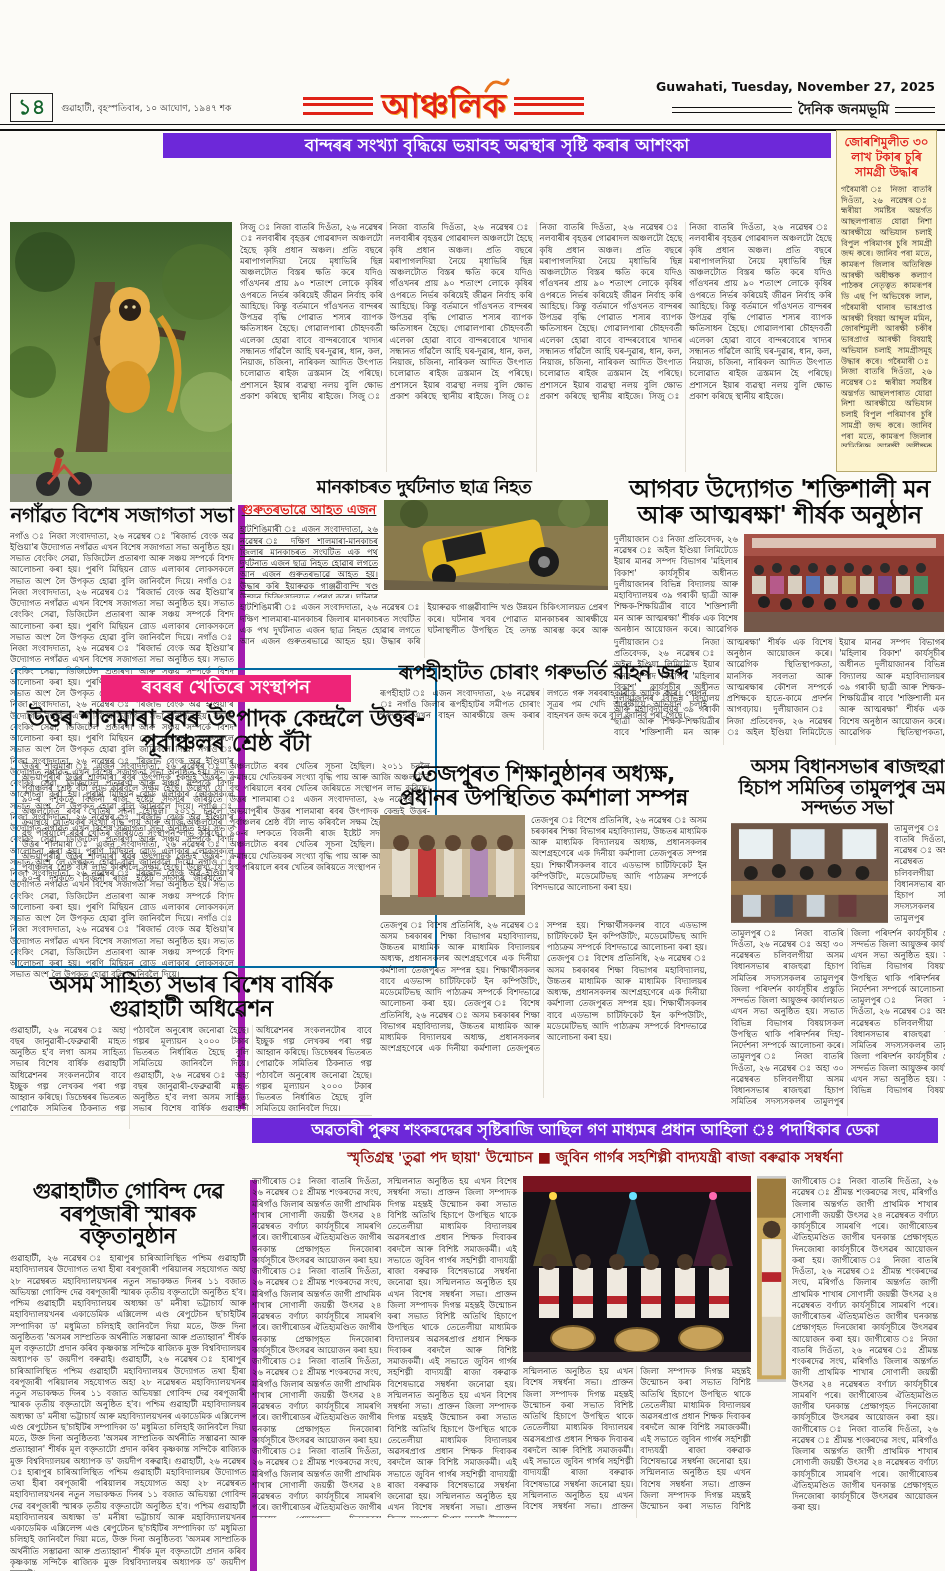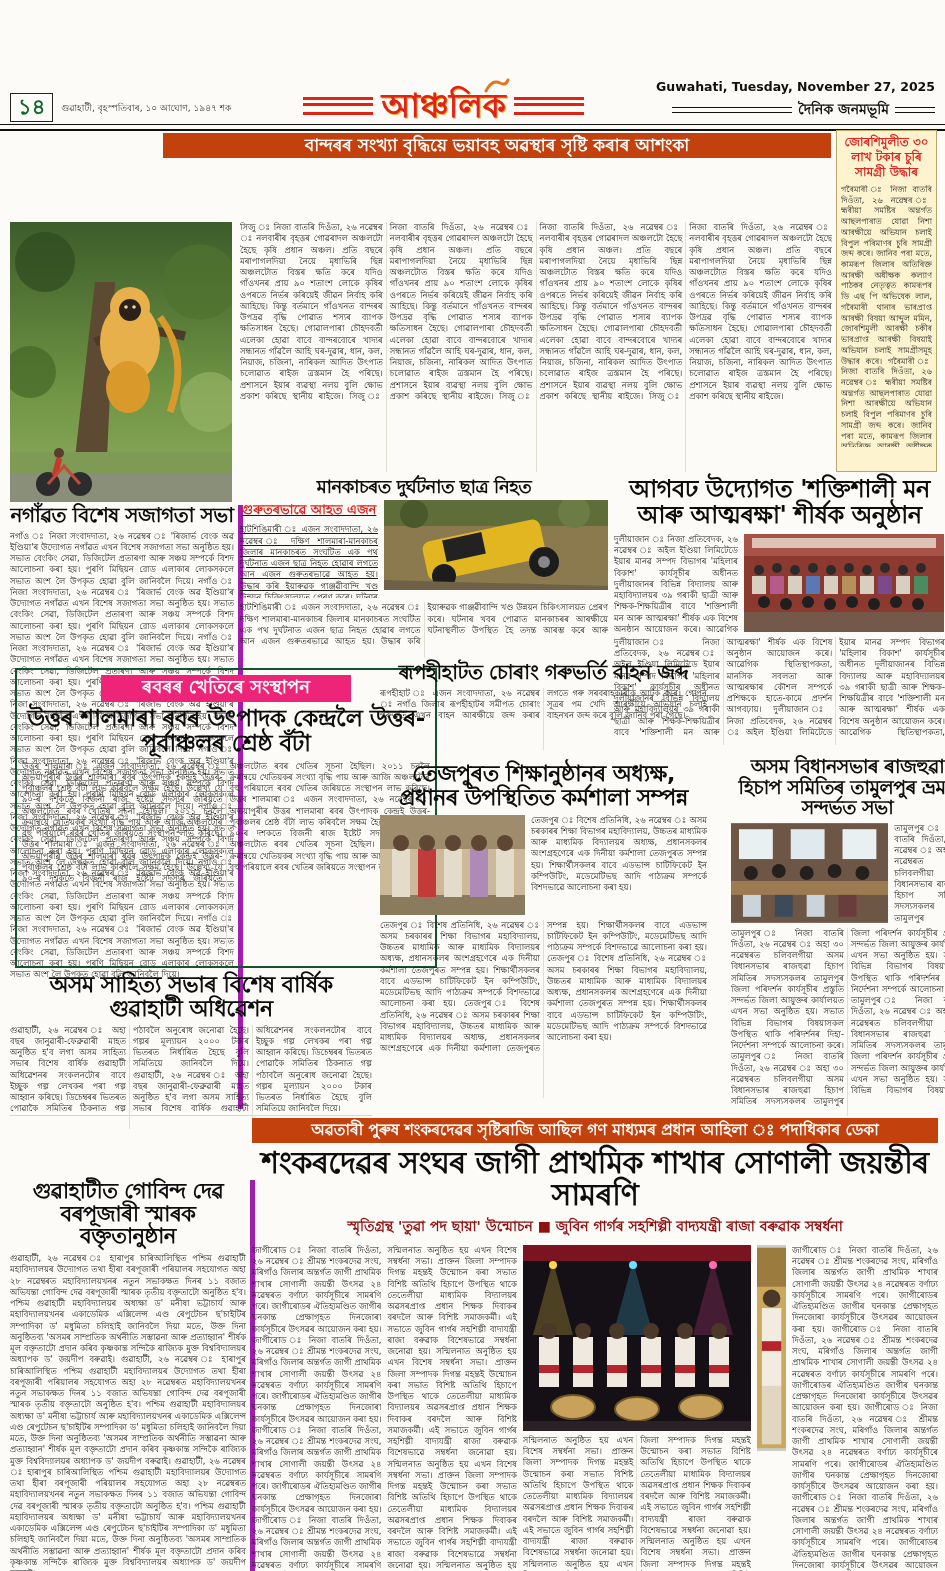--- a/index.html
+++ b/index.html
@@ -16,28 +16,28 @@
   .logo-text{font-size:33px;font-weight:bold;color:#e02317;text-shadow:1px 1px 0 #f5a623;line-height:1;position:relative;}
   .logo-flourish{position:absolute;right:-4px;top:-12px;}
   .mast-right{text-align:right;}
   .date-right{font-size:12.5px;font-weight:bold;color:#111;margin-top:6px;}
   .paper-name{display:flex;align-items:center;gap:6px;justify-content:flex-end;margin-top:4px;}
   .paper-name .nm{font-size:14px;font-weight:bold;color:#111;}
   .dbl{width:40px;height:4px;border-top:1px solid #111;border-bottom:1px solid #111;}
   .dbl.long{width:120px;}
   #mast-rule{left:0;top:124px;width:945px;height:4px;border-top:1px solid #111;border-bottom:2px solid #111;}
   
-  .kicker{background:#c2410c;color:#fff;font-weight:bold;text-align:center;display:flex;align-items:center;justify-content:center;}
+  .kicker{background:#6d28d9;color:#fff;font-weight:bold;text-align:center;display:flex;align-items:center;justify-content:center;}
   .headline{font-weight:bold;color:#0d0d0d;text-align:center;line-height:1.08;letter-spacing:-.5px;}
   .art-body{font-size:8.4px;line-height:1.34;text-align:justify;color:#1c1c1c;overflow:hidden;column-gap:7px;column-rule:1px solid #e2ded4;}
   .photo{display:block;background:#ccc;}
   .pinkbox{background:#ee2478;color:#fff;font-weight:bold;text-align:center;display:flex;align-items:center;justify-content:center;}
   .redsub{color:#e02520;font-weight:bold;text-align:center;}
   .row{display:flex;gap:6px;}
-  .vline-r{border-right:5px solid #a21caf;}
+  .vline-r{border-right:7px solid #a21caf;}
   .hline-b{border-bottom:1px solid #d8d4c8;}
 </style>
 </head>
 <body>
 
 <div id="page">
 
   <div class="abs" id="masthead">
     <div style="display:flex;">
       <div class="pageno-box">১৪</div>
@@ -173,21 +173,21 @@
             <circle cx="130" cy="70" r="6"></circle>
             <circle cx="152" cy="68" r="6"></circle>
             <circle cx="174" cy="70" r="6"></circle>
         </g>
         <rect y="78" width="200" height="20" fill="#74584a"></rect>
       </svg>
     </div>
     <div class="art-body" style="height:108px;margin-top:5px;column-count:3;">দুলীয়াজান ঃ নিজা প্ৰতিবেদক, ২৬ নৱেম্বৰ ঃ অইল ইণ্ডিয়া লিমিটেডে ইয়াৰ মানৱ সম্পদ বিভাগৰ 'মহিলাৰ বিকাশ' কাৰ্যসূচীৰ অধীনত দুলীয়াজানৰ বিভিন্ন বিদ্যালয় আৰু মহাবিদ্যালয়ৰ ৩৯ গৰাকী ছাত্ৰী আৰু শিক্ষক-শিক্ষয়িত্ৰীৰ বাবে 'শক্তিশালী মন আৰু আত্মৰক্ষা' শীৰ্ষক এক বিশেষ অনুষ্ঠান আয়োজন কৰে। আৱেগিক স্থিতিস্থাপকতা, মানসিক সবলতা আৰু আত্মৰক্ষাৰ কৌশল সম্পৰ্কে প্ৰশিক্ষকে হাতে-কামে প্ৰদৰ্শন আগবঢ়ায়। দুলীয়াজান ঃ নিজা প্ৰতিবেদক, ২৬ নৱেম্বৰ ঃ অইল ইণ্ডিয়া লিমিটেডে ইয়াৰ মানৱ সম্পদ বিভাগৰ 'মহিলাৰ বিকাশ' কাৰ্যসূচীৰ অধীনত দুলীয়াজানৰ বিভিন্ন বিদ্যালয় আৰু মহাবিদ্যালয়ৰ ৩৯ গৰাকী ছাত্ৰী আৰু শিক্ষক-শিক্ষয়িত্ৰীৰ বাবে 'শক্তিশালী মন আৰু আত্মৰক্ষা' শীৰ্ষক এক বিশেষ অনুষ্ঠান আয়োজন কৰে। আৱেগিক স্থিতিস্থাপকতা, মানসিক সবলতা আৰু আত্মৰক্ষাৰ কৌশল সম্পৰ্কে প্ৰশিক্ষকে হাতে-কামে প্ৰদৰ্শন আগবঢ়ায়।</div>
   </div>
 
-  <div class="abs" style="left:15px;top:668px;width:422px;height:300px;border:2px solid #14532d;padding:5px;box-sizing:border-box;">
+  <div class="abs" style="left:15px;top:668px;width:422px;height:300px;border:2px solid #0369a1;padding:5px;box-sizing:border-box;">
     <div class="pinkbox" style="width:250px;height:27px;margin:0 auto;font-size:18px;">ৰবৰৰ খেতিৰে সংস্থাপন</div>
     <div class="headline" style="font-size:23px;margin-top:4px;">উত্তৰ শালমাৰা ৰবৰ উৎপাদক কেন্দ্ৰলৈ উত্তৰ-পূৰ্বাঞ্চলৰ শ্ৰেষ্ঠ বঁটা</div>
     <div class="art-body" style="height:186px;margin-top:5px;column-count:2;">উত্তৰ শালমাৰা ঃ এজন সংবাদদাতা, ২৬ নৱেম্বৰ ঃ অভয়াপুৰীৰ উত্তৰ শালমাৰা ৰবৰ উৎপাদক কেন্দ্ৰই উত্তৰ-পূৰ্বাঞ্চলৰ শ্ৰেষ্ঠ বঁটা লাভ কৰিবলৈ সক্ষম হৈছে। উল্লেখ্য যে ৯০-ৰ দশকতে বিজনী ৰাজ ইষ্টেট সদস্যৰ জৰিয়তে অঞ্চলটোত ৰবৰ খেতিৰ সূচনা হৈছিল। ২০১১ চনলৈ ক্ৰমান্বয়ে খেতিয়কৰ সংখ্যা বৃদ্ধি পায় আৰু আজি অঞ্চলটোৰ বহু পৰিয়ালে ৰবৰ খেতিৰ জৰিয়তে সংস্থাপন লাভ কৰিছে। উত্তৰ শালমাৰা ঃ এজন সংবাদদাতা, ২৬ নৱেম্বৰ ঃ অভয়াপুৰীৰ উত্তৰ শালমাৰা ৰবৰ উৎপাদক কেন্দ্ৰই উত্তৰ-পূৰ্বাঞ্চলৰ শ্ৰেষ্ঠ বঁটা লাভ কৰিবলৈ সক্ষম হৈছে। উল্লেখ্য যে ৯০-ৰ দশকতে বিজনী ৰাজ ইষ্টেট সদস্যৰ জৰিয়তে অঞ্চলটোত ৰবৰ খেতিৰ সূচনা হৈছিল। ২০১১ চনলৈ ক্ৰমান্বয়ে খেতিয়কৰ সংখ্যা বৃদ্ধি পায় আৰু আজি অঞ্চলটোৰ বহু পৰিয়ালে ৰবৰ খেতিৰ জৰিয়তে সংস্থাপন লাভ কৰিছে। উত্তৰ শালমাৰা ঃ এজন সংবাদদাতা, ২৬ নৱেম্বৰ ঃ অভয়াপুৰীৰ উত্তৰ শালমাৰা ৰবৰ উৎপাদক কেন্দ্ৰই উত্তৰ-পূৰ্বাঞ্চলৰ শ্ৰেষ্ঠ বঁটা লাভ কৰিবলৈ সক্ষম হৈছে। উল্লেখ্য যে ৯০-ৰ দশকতে বিজনী ৰাজ ইষ্টেট সদস্যৰ জৰিয়তে অঞ্চলটোত ৰবৰ খেতিৰ সূচনা হৈছিল। ২০১১ চনলৈ ক্ৰমান্বয়ে খেতিয়কৰ সংখ্যা বৃদ্ধি পায় আৰু আজি অঞ্চলটোৰ বহু পৰিয়ালে ৰবৰ খেতিৰ জৰিয়তে সংস্থাপন লাভ কৰিছে।</div>
   </div>
 
   <div class="abs" style="left:380px;top:662px;width:327px;height:96px;">
     <div class="headline" style="font-size:20px;">ৰূপহীহাটত চোৰাং গৰুভৰ্তি বাহন জব্দ</div>
     <div class="art-body" style="height:62px;margin-top:4px;column-count:2;">ৰূপহীহাট ঃ এজন সংবাদদাতা, ২৬ নৱেম্বৰ ঃ নগাঁও জিলাৰ ৰূপহীহাটৰ সমীপত চোৰাং গৰুভৰ্তি এখন বাহন আৰক্ষীয়ে জব্দ কৰাৰ লগতে গৰু সৰবৰাহকাৰীক আটক কৰে। গোপন সূত্ৰৰ পম খেদি আৰক্ষীয়ে অভিযান চলাই বাহনখন জব্দ কৰে বুলি জানিব পৰা গৈছে।</div>
   </div>
 
@@ -249,21 +249,20 @@
     <div class="art-body" style="height:104px;margin-top:4px;column-count:3;">গুৱাহাটী, ২৬ নৱেম্বৰ ঃ অহা বছৰ জানুৱাৰী-ফেব্ৰুৱাৰী মাহত অনুষ্ঠিত হ'ব লগা অসম সাহিত্য সভাৰ বিশেষ বাৰ্ষিক গুৱাহাটী অধিৱেশনৰ সংকলনটোৰ বাবে ইচ্ছুক গল্প লেখকৰ পৰা গল্প আহ্বান কৰিছে। ডিচেম্বৰৰ ভিতৰত পোৱাকৈ সমিতিৰ ঠিকনাত গল্প পঠাবলৈ অনুৰোধ জনোৱা হৈছে। গল্পৰ মূল্যায়ন ২০০০ টকাৰ ভিতৰত নিৰ্ধাৰিত হৈছে বুলি সমিতিয়ে জানিবলৈ দিয়ে। গুৱাহাটী, ২৬ নৱেম্বৰ ঃ অহা বছৰ জানুৱাৰী-ফেব্ৰুৱাৰী মাহত অনুষ্ঠিত হ'ব লগা অসম সাহিত্য সভাৰ বিশেষ বাৰ্ষিক গুৱাহাটী অধিৱেশনৰ সংকলনটোৰ বাবে ইচ্ছুক গল্প লেখকৰ পৰা গল্প আহ্বান কৰিছে। ডিচেম্বৰৰ ভিতৰত পোৱাকৈ সমিতিৰ ঠিকনাত গল্প পঠাবলৈ অনুৰোধ জনোৱা হৈছে। গল্পৰ মূল্যায়ন ২০০০ টকাৰ ভিতৰত নিৰ্ধাৰিত হৈছে বুলি সমিতিয়ে জানিবলৈ দিয়ে।</div>
   </div>
 
   <div class="abs vline-r" style="left:10px;top:1180px;width:236px;height:445px;padding-right:4px;">
     <div class="headline" style="font-size:21px;">গুৱাহাটীত গোবিন্দ দেৱ বৰপূজাৰী স্মাৰক বক্তৃতানুষ্ঠান</div>
     <div class="art-body" style="height:384px;margin-top:5px;">গুৱাহাটী, ২৬ নৱেম্বৰ ঃ হাৰাপুৰ চাৰিআলিস্থিত পশ্চিম গুৱাহাটী মহাবিদ্যালয়ৰ উদ্যোগত তথা হীৰা বৰপূজাৰী পৰিয়ালৰ সহযোগত অহা ২৮ নৱেম্বৰত মহাবিদ্যালয়খনৰ নতুন সভাকক্ষত দিনৰ ১১ বজাত অভিযন্তা গোবিন্দ দেৱ বৰপূজাৰী স্মাৰক তৃতীয় বক্তৃতাটো অনুষ্ঠিত হ'ব। পশ্চিম গুৱাহাটী মহাবিদ্যালয়ৰ অধ্যক্ষা ড' মনীষা ভট্টাচাৰ্য আৰু মহাবিদ্যালয়খনৰ একাডেমিক এক্সিলেন্স এণ্ড ৰেপুটেচন ছ'চাইটিৰ সম্পাদিকা ড' মধুমিতা চলিহাই জানিবলৈ দিয়া মতে, উক্ত দিনা অনুষ্ঠিতব্য 'অসমৰ সাম্প্ৰতিক অৰ্থনীতি সম্ভাৱনা আৰু প্ৰত্যাহ্বান' শীৰ্ষক মূল বক্তৃতাটো প্ৰদান কৰিব কৃষ্ণকান্ত সন্দিকৈ ৰাজ্যিক মুক্ত বিশ্ববিদ্যালয়ৰ অধ্যাপক ড' জয়দীপ বৰুৱাই। গুৱাহাটী, ২৬ নৱেম্বৰ ঃ হাৰাপুৰ চাৰিআলিস্থিত পশ্চিম গুৱাহাটী মহাবিদ্যালয়ৰ উদ্যোগত তথা হীৰা বৰপূজাৰী পৰিয়ালৰ সহযোগত অহা ২৮ নৱেম্বৰত মহাবিদ্যালয়খনৰ নতুন সভাকক্ষত দিনৰ ১১ বজাত অভিযন্তা গোবিন্দ দেৱ বৰপূজাৰী স্মাৰক তৃতীয় বক্তৃতাটো অনুষ্ঠিত হ'ব। পশ্চিম গুৱাহাটী মহাবিদ্যালয়ৰ অধ্যক্ষা ড' মনীষা ভট্টাচাৰ্য আৰু মহাবিদ্যালয়খনৰ একাডেমিক এক্সিলেন্স এণ্ড ৰেপুটেচন ছ'চাইটিৰ সম্পাদিকা ড' মধুমিতা চলিহাই জানিবলৈ দিয়া মতে, উক্ত দিনা অনুষ্ঠিতব্য 'অসমৰ সাম্প্ৰতিক অৰ্থনীতি সম্ভাৱনা আৰু প্ৰত্যাহ্বান' শীৰ্ষক মূল বক্তৃতাটো প্ৰদান কৰিব কৃষ্ণকান্ত সন্দিকৈ ৰাজ্যিক মুক্ত বিশ্ববিদ্যালয়ৰ অধ্যাপক ড' জয়দীপ বৰুৱাই। গুৱাহাটী, ২৬ নৱেম্বৰ ঃ হাৰাপুৰ চাৰিআলিস্থিত পশ্চিম গুৱাহাটী মহাবিদ্যালয়ৰ উদ্যোগত তথা হীৰা বৰপূজাৰী পৰিয়ালৰ সহযোগত অহা ২৮ নৱেম্বৰত মহাবিদ্যালয়খনৰ নতুন সভাকক্ষত দিনৰ ১১ বজাত অভিযন্তা গোবিন্দ দেৱ বৰপূজাৰী স্মাৰক তৃতীয় বক্তৃতাটো অনুষ্ঠিত হ'ব। পশ্চিম গুৱাহাটী মহাবিদ্যালয়ৰ অধ্যক্ষা ড' মনীষা ভট্টাচাৰ্য আৰু মহাবিদ্যালয়খনৰ একাডেমিক এক্সিলেন্স এণ্ড ৰেপুটেচন ছ'চাইটিৰ সম্পাদিকা ড' মধুমিতা চলিহাই জানিবলৈ দিয়া মতে, উক্ত দিনা অনুষ্ঠিতব্য 'অসমৰ সাম্প্ৰতিক অৰ্থনীতি সম্ভাৱনা আৰু প্ৰত্যাহ্বান' শীৰ্ষক মূল বক্তৃতাটো প্ৰদান কৰিব কৃষ্ণকান্ত সন্দিকৈ ৰাজ্যিক মুক্ত বিশ্ববিদ্যালয়ৰ অধ্যাপক ড' জয়দীপ বৰুৱাই।</div>
   </div>
 
   <div class="abs" style="left:252px;top:1118px;width:686px;height:448px;">
     <div class="kicker" style="width:100%;height:25px;font-size:15.5px;">অৱতাৰী পুৰুষ শংকৰদেৱৰ সৃষ্টিৰাজি আছিল গণ মাধ্যমৰ প্ৰধান আহিলা ঃ পদাধিকাৰ ডেকা</div>
-    <div class="headline" style="font-size:30px;margin-top:4px;">শংকৰদেৱৰ সংঘৰ জাগী প্ৰাথমিক শাখাৰ সোণালী জয়ন্তীৰ সামৰণি</div>
     <div style="font-size:14px;font-weight:bold;color:#8f1111;text-align:center;margin-top:3px;">স্মৃতিগ্ৰন্থ 'তুৱা পদ ছায়া' উন্মোচন ■ জুবিন গাৰ্গৰ সহশিল্পী বাদ্যযন্ত্ৰী ৰাজা বৰুৱাক সম্বৰ্ধনা</div>
     <div class="row" style="margin-top:6px;height:342px;">
       <div class="art-body" style="width:133px;height:342px;">জাগীৰোড ঃ নিজা বাতৰি দিওঁতা, ২৬ নৱেম্বৰ ঃ শ্ৰীমন্ত শংকৰদেৱ সংঘ, মৰিগাঁও জিলাৰ অন্তৰ্গত জাগী প্ৰাথমিক শাখাৰ সোণালী জয়ন্তী উৎসৱ ২৪ নৱেম্বৰত বৰ্ণাঢ্য কাৰ্যসূচীৰে সামৰণি পৰে। জাগীৰোডৰ ঐতিহ্যমণ্ডিত জাগীৰ ঘনকান্ত প্ৰেক্ষাগৃহত দিনজোৰা কাৰ্যসূচীৰে উৎসৱৰ আয়োজন কৰা হয়। জাগীৰোড ঃ নিজা বাতৰি দিওঁতা, ২৬ নৱেম্বৰ ঃ শ্ৰীমন্ত শংকৰদেৱ সংঘ, মৰিগাঁও জিলাৰ অন্তৰ্গত জাগী প্ৰাথমিক শাখাৰ সোণালী জয়ন্তী উৎসৱ ২৪ নৱেম্বৰত বৰ্ণাঢ্য কাৰ্যসূচীৰে সামৰণি পৰে। জাগীৰোডৰ ঐতিহ্যমণ্ডিত জাগীৰ ঘনকান্ত প্ৰেক্ষাগৃহত দিনজোৰা কাৰ্যসূচীৰে উৎসৱৰ আয়োজন কৰা হয়। জাগীৰোড ঃ নিজা বাতৰি দিওঁতা, ২৬ নৱেম্বৰ ঃ শ্ৰীমন্ত শংকৰদেৱ সংঘ, মৰিগাঁও জিলাৰ অন্তৰ্গত জাগী প্ৰাথমিক শাখাৰ সোণালী জয়ন্তী উৎসৱ ২৪ নৱেম্বৰত বৰ্ণাঢ্য কাৰ্যসূচীৰে সামৰণি পৰে। জাগীৰোডৰ ঐতিহ্যমণ্ডিত জাগীৰ ঘনকান্ত প্ৰেক্ষাগৃহত দিনজোৰা কাৰ্যসূচীৰে উৎসৱৰ আয়োজন কৰা হয়। জাগীৰোড ঃ নিজা বাতৰি দিওঁতা, ২৬ নৱেম্বৰ ঃ শ্ৰীমন্ত শংকৰদেৱ সংঘ, মৰিগাঁও জিলাৰ অন্তৰ্গত জাগী প্ৰাথমিক শাখাৰ সোণালী জয়ন্তী উৎসৱ ২৪ নৱেম্বৰত বৰ্ণাঢ্য কাৰ্যসূচীৰে সামৰণি পৰে। জাগীৰোডৰ ঐতিহ্যমণ্ডিত জাগীৰ ঘনকান্ত প্ৰেক্ষাগৃহত দিনজোৰা কাৰ্যসূচীৰে উৎসৱৰ আয়োজন কৰা হয়।</div>
       <div class="art-body" style="width:133px;height:342px;">সন্মিলনাত অনুষ্ঠিত হয় এখন বিশেষ সম্বৰ্ধনা সভা। প্ৰাক্তন জিলা সম্পাদক দিগন্ত মহন্তই উন্মোচন কৰা সভাত বিশিষ্ট অতিথি হিচাপে উপস্থিত থাকে তেতেলীয়া মাধ্যমিক বিদ্যালয়ৰ অৱসৰপ্ৰাপ্ত প্ৰধান শিক্ষক দিবাকৰ বৰদলৈ আৰু বিশিষ্ট সমাজকৰ্মী। এই সভাতে জুবিন গাৰ্গৰ সহশিল্পী বাদ্যযন্ত্ৰী ৰাজা বৰুৱাক বিশেষভাৱে সম্বৰ্ধনা জনোৱা হয়। সন্মিলনাত অনুষ্ঠিত হয় এখন বিশেষ সম্বৰ্ধনা সভা। প্ৰাক্তন জিলা সম্পাদক দিগন্ত মহন্তই উন্মোচন কৰা সভাত বিশিষ্ট অতিথি হিচাপে উপস্থিত থাকে তেতেলীয়া মাধ্যমিক বিদ্যালয়ৰ অৱসৰপ্ৰাপ্ত প্ৰধান শিক্ষক দিবাকৰ বৰদলৈ আৰু বিশিষ্ট সমাজকৰ্মী। এই সভাতে জুবিন গাৰ্গৰ সহশিল্পী বাদ্যযন্ত্ৰী ৰাজা বৰুৱাক বিশেষভাৱে সম্বৰ্ধনা জনোৱা হয়। সন্মিলনাত অনুষ্ঠিত হয় এখন বিশেষ সম্বৰ্ধনা সভা। প্ৰাক্তন জিলা সম্পাদক দিগন্ত মহন্তই উন্মোচন কৰা সভাত বিশিষ্ট অতিথি হিচাপে উপস্থিত থাকে তেতেলীয়া মাধ্যমিক বিদ্যালয়ৰ অৱসৰপ্ৰাপ্ত প্ৰধান শিক্ষক দিবাকৰ বৰদলৈ আৰু বিশিষ্ট সমাজকৰ্মী। এই সভাতে জুবিন গাৰ্গৰ সহশিল্পী বাদ্যযন্ত্ৰী ৰাজা বৰুৱাক বিশেষভাৱে সম্বৰ্ধনা জনোৱা হয়। সন্মিলনাত অনুষ্ঠিত হয় এখন বিশেষ সম্বৰ্ধনা সভা। প্ৰাক্তন জিলা সম্পাদক দিগন্ত মহন্তই উন্মোচন কৰা সভাত বিশিষ্ট অতিথি হিচাপে উপস্থিত থাকে তেতেলীয়া মাধ্যমিক বিদ্যালয়ৰ অৱসৰপ্ৰাপ্ত প্ৰধান শিক্ষক দিবাকৰ বৰদলৈ আৰু বিশিষ্ট সমাজকৰ্মী। এই সভাতে জুবিন গাৰ্গৰ সহশিল্পী বাদ্যযন্ত্ৰী ৰাজা বৰুৱাক বিশেষভাৱে সম্বৰ্ধনা জনোৱা হয়।</div>
       <div style="width:228px;display:flex;flex-direction:column;gap:4px;">
         <svg class="photo" width="228" height="186" viewBox="0 0 228 186">
           <rect width="228" height="186" fill="#141016"></rect>
           <rect x="0" y="0" width="228" height="16" fill="#7a1420"></rect>
           <polygon points="30,16 10,90 50,90" fill="#f2d24a" opacity=".25"></polygon>
           <polygon points="110,16 90,90 130,90" fill="#4ad2f2" opacity=".22"></polygon>

